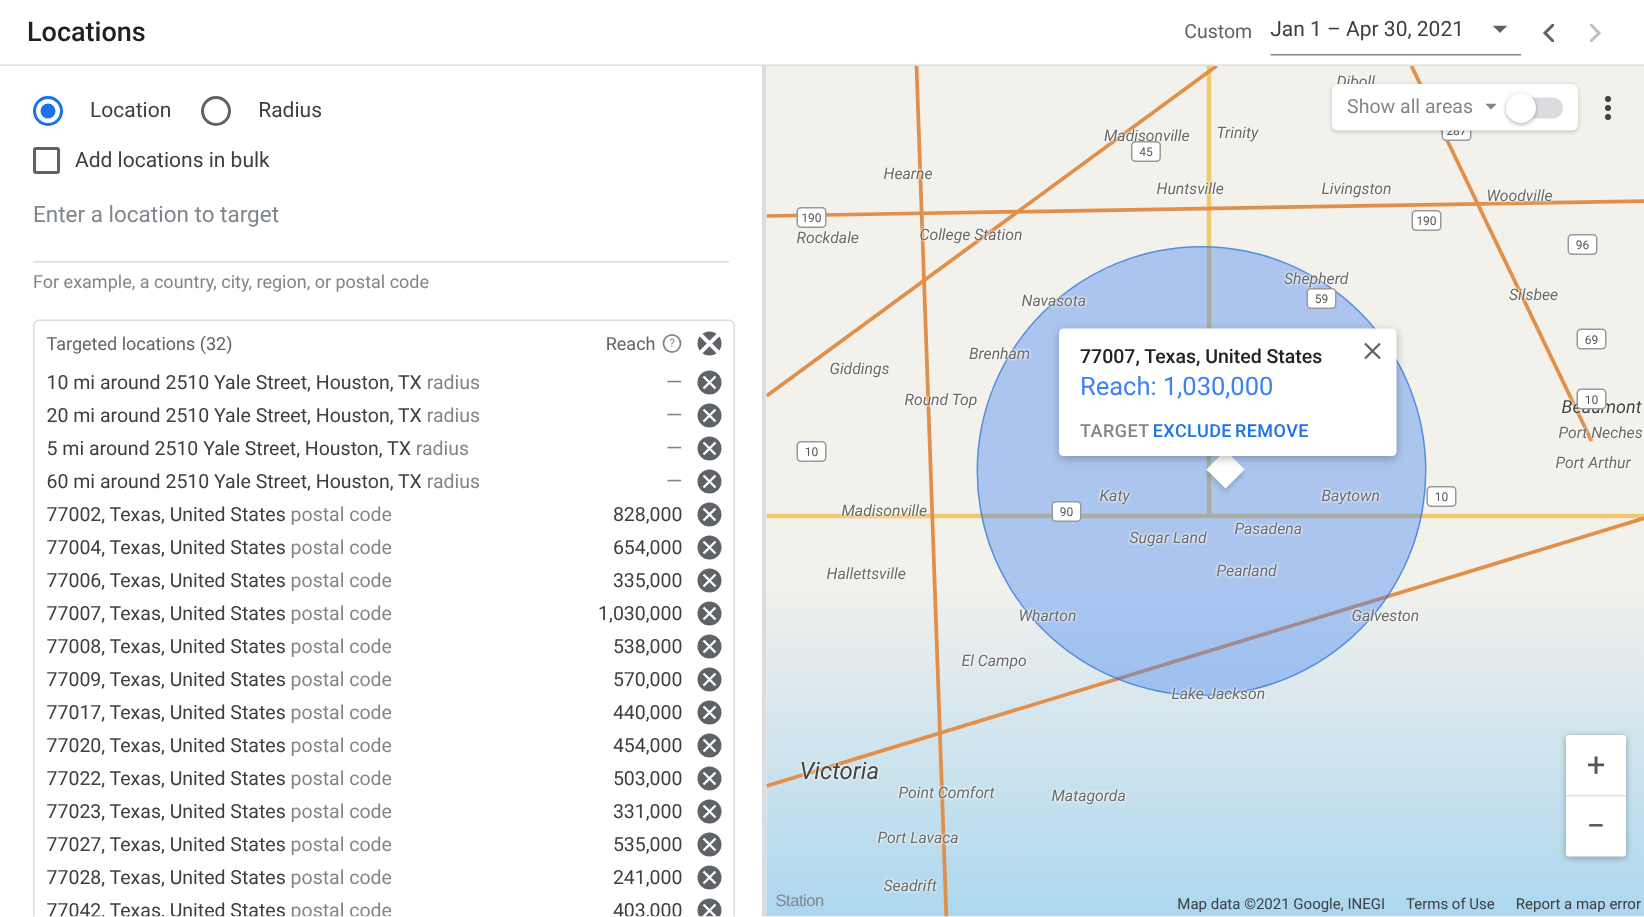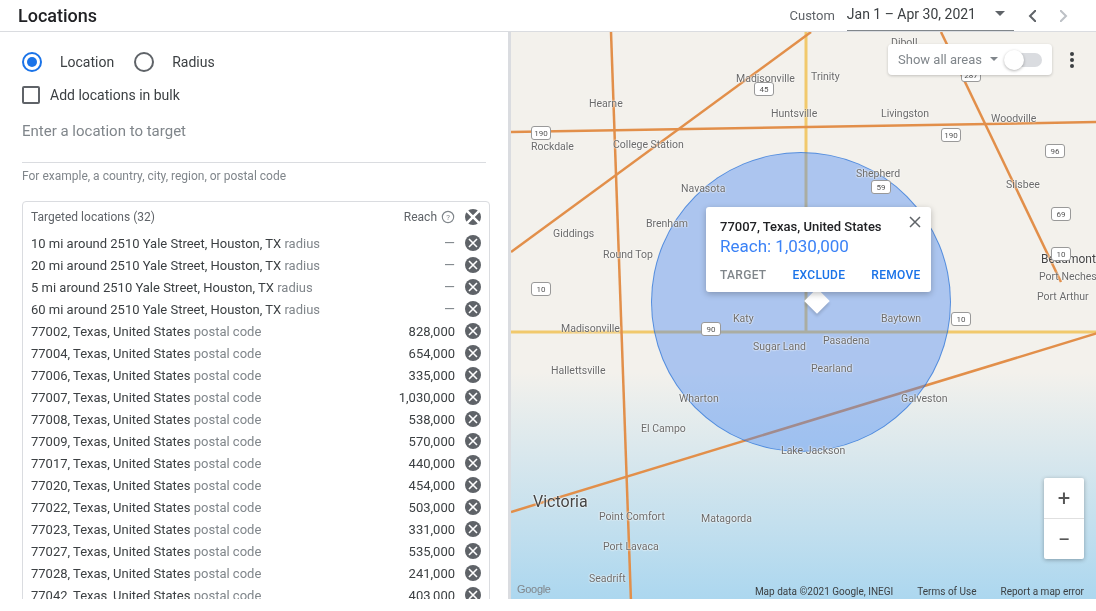--- a/index.html
+++ b/index.html
@@ -1,17 +1,17 @@
 <!DOCTYPE html>
 <html><head>
   <meta charset="utf-8">
   <style>
     * { box-sizing: border-box; margin: 0; padding: 0; }
     body { font-family: Roboto, Arial, sans-serif; color: #3c4043; width: 1096px; height: 611px; overflow: hidden; background:#fff;}
-    .header { display:flex; align-items:center; justify-content:space-between; height:32px; padding:0 18px; border-bottom:1px solid #dadce0; }
+    .header { display:flex; align-items:center; justify-content:space-between; height:44px; padding:0 18px; border-bottom:1px solid #dadce0; }
     .header h1 { font-size:18px; font-weight:500; color:#202124; }
     .header-right { display:flex; align-items:center; gap:4px; font-size:13px; color:#3c4043;}
     .header-right .custom { color:#5f6368; margin-right:8px; font-size:13px;}
     .header-right .range { font-size:14px; color:#3c4043; font-weight:400; padding-right:4px; border-bottom:1px solid transparent; }
     .hdr-underline { border-bottom:1px solid #80868b; display:flex; align-items:center; gap:6px; padding-bottom:2px;}
     .icon-btn { width:28px; height:28px; display:inline-flex; align-items:center; justify-content:center; color:#5f6368; cursor:pointer; }
     .icon-btn.disabled { color:#bdc1c6; cursor:default; }
     .main { display:flex; height: calc(611px - 44px); }
     .left { width: 508px; padding:20px 22px 0 22px; overflow:hidden; }
     .right { flex:1; position:relative; border-left:3px solid #dadce0; }
@@ -37,39 +37,39 @@
     .help-circle { width:14px; height:14px; }
     .close-circle { width:16px; height:16px; margin-left:10px; border-radius:50%; background:#5f6368; display:flex; align-items:center; justify-content:center; cursor:pointer; flex-shrink:0;}
     .close-circle svg { width:10px; height:10px; }
     .close-circle-th { width:16px; height:16px; border-radius:50%; background:#5f6368; display:flex; align-items:center; justify-content:center; cursor:pointer;}
     
     .map-bg { position:absolute; inset:0; background: linear-gradient(180deg,#f3f1ec 0%, #f3f1ec 60%, #acd7ef 100%); }
     .radius-circle { position:absolute; width:300px; height:300px; border-radius:50%; background:rgba(66,133,244,0.4); border:1px solid rgba(25,103,210,0.6); left:140px; top:120px; }
     .popup { position:absolute; top:175px; left:195px; width:225px; background:#fff; border-radius:3px; box-shadow:0 2px 6px rgba(0,0,0,0.25); padding:12px 14px 10px 14px; }
     .popup .title { font-size:13px; font-weight:500; color:#202124; }
     .popup .sub { font-size:17px; color:#3b82f6; margin-top:2px; }
-    .popup .actions { display:flex; gap:26px; margin-top:12px; font-size:12px; font-weight:500; letter-spacing:0.3px;}
+    .popup .actions { display:flex; gap:2px; margin-top:12px; font-size:12px; font-weight:500; letter-spacing:0.3px;}
     .popup .act-target { color:#80868b; }
     .popup .act-link { color:#1a73e8; cursor:pointer; }
     .popup .close { position:absolute; top:6px; right:6px; width:16px; height:16px; cursor:pointer; color:#5f6368;}
     .popup-tail { position:absolute; width:18px; height:18px; background:#fff; transform:rotate(45deg); top:260px; left:297px; box-shadow:2px 2px 3px rgba(0,0,0,0.15); }
     .map-top-right { position:absolute; top:12px; right:12px; display:flex; align-items:center; gap:8px; }
     .areas-chip { background:#fff; border-radius:4px; box-shadow:0 1px 3px rgba(0,0,0,0.2); display:flex; align-items:center; gap:8px; padding:8px 10px; font-size:13px; color:#80868b;}
     .toggle { width:36px; height:14px; background:#dadce0; border-radius:10px; position:relative; }
     .toggle .knob { position:absolute; width:20px; height:20px; background:#fff; border-radius:50%; top:-3px; left:-2px; box-shadow:0 1px 3px rgba(0,0,0,0.3); }
     .dots-btn { width:24px; height:24px; display:flex; align-items:center; justify-content:center; color:#3c4043; cursor:pointer;}
     .zoom { position:absolute; right:12px; bottom:40px; width:40px; background:#fff; border-radius:2px; box-shadow:0 1px 4px rgba(0,0,0,0.3); }
     .zoom div { height:40px; display:flex; align-items:center; justify-content:center; font-size:22px; color:#565656; cursor:pointer; }
     .zoom .sep { height:1px; background:#e0e0e0; }
-    .map-credits { position:absolute; bottom:2px; right:12px; display:flex; gap:24px; font-size:10px; color:#3c4043;margin-top:16px; }
+    .map-credits { position:absolute; bottom:2px; right:2px; display:flex; gap:14px; font-size:10px; color:#3c4043;margin-top:16px; }
     .map-credits span { cursor:pointer; }
     .google-logo { position:absolute; bottom:4px; left:6px; font-size:11px; color:#80868b; font-family:Arial; letter-spacing:-0.3px;}
     svg.road-net line { stroke:#f1c96c; stroke-width:3; }
     svg.road-net .minor { stroke:#e28f4a; stroke-width:2.5; }
-    .city { position:absolute; font-size:10.5px; color:#6b6b6b; white-space:nowrap; text-shadow:0 0 2px #fff,0 0 2px #fff;}
+    .city { position:absolute; font-size:10.5px; color:#6b6b6b; white-space:nowrap; text-shadow:0 0 2px #fff,0 0 2px #fff;font-style:italic;}
     .shield { position:absolute; width:20px; height:14px; background:#fff; border:1px solid #999; border-radius:3px; font-size:8px; display:flex; align-items:center; justify-content:center; color:#555;}
   </style>
 </head>
 <body>
 
 <div class="header">
   <h1>Locations</h1>
   <div class="header-right">
     <span class="custom">Custom</span>
     <span class="hdr-underline">
@@ -326,21 +326,21 @@
     <div class="city" style="top:302px;left:312px">Pasadena</div>
     <div class="city" style="top:280px;left:370px">Baytown</div>
     <div class="city" style="top:330px;left:300px">Pearland</div>
     <div class="city" style="top:360px;left:390px">Galveston</div>
     <div class="city" style="top:360px;left:168px">Wharton</div>
     <div class="city" style="top:390px;left:130px">El Campo</div>
     <div class="city" style="top:412px;left:270px">Lake Jackson</div>
     <div class="city" style="top:460px;left:22px;font-size:16px;color:#444">Victoria</div>
     <div class="city" style="top:478px;left:88px">Point Comfort</div>
     <div class="city" style="top:480px;left:190px">Matagorda</div>
-    <div class="city" style="top:508px;left:92px">Port Lavaca</div>
+    <div class="city" style="top:508px;left:74px">Port Lavaca</div>
     <div class="city" style="top:540px;left:78px">Seadrift</div>
 
     <div class="shield" style="top:50px;left:243px">45</div>
     <div class="shield" style="top:36px;left:450px">287</div>
     <div class="shield" style="top:94px;left:20px">190</div>
     <div class="shield" style="top:96px;left:430px">190</div>
     <div class="shield" style="top:148px;left:360px">59</div>
     <div class="shield" style="top:112px;left:534px">96</div>
     <div class="shield" style="top:250px;left:20px">10</div>
     <div class="shield" style="top:280px;left:440px">10</div>
@@ -380,20 +380,20 @@
           </svg>
         </div>
     </div>
 
     <div class="zoom">
       <div>+</div>
       <div class="sep"></div>
       <div>−</div>
     </div>
 
-    <div class="google-logo">Google</div>
+    <div class="google-logo">Station</div>
     <div class="map-credits">
       <span>Map data ©2021 Google, INEGI</span>
       <span>Terms of Use</span>
       <span>Report a map error</span>
     </div>
   </div>
 </div>
 
 </body></html>

